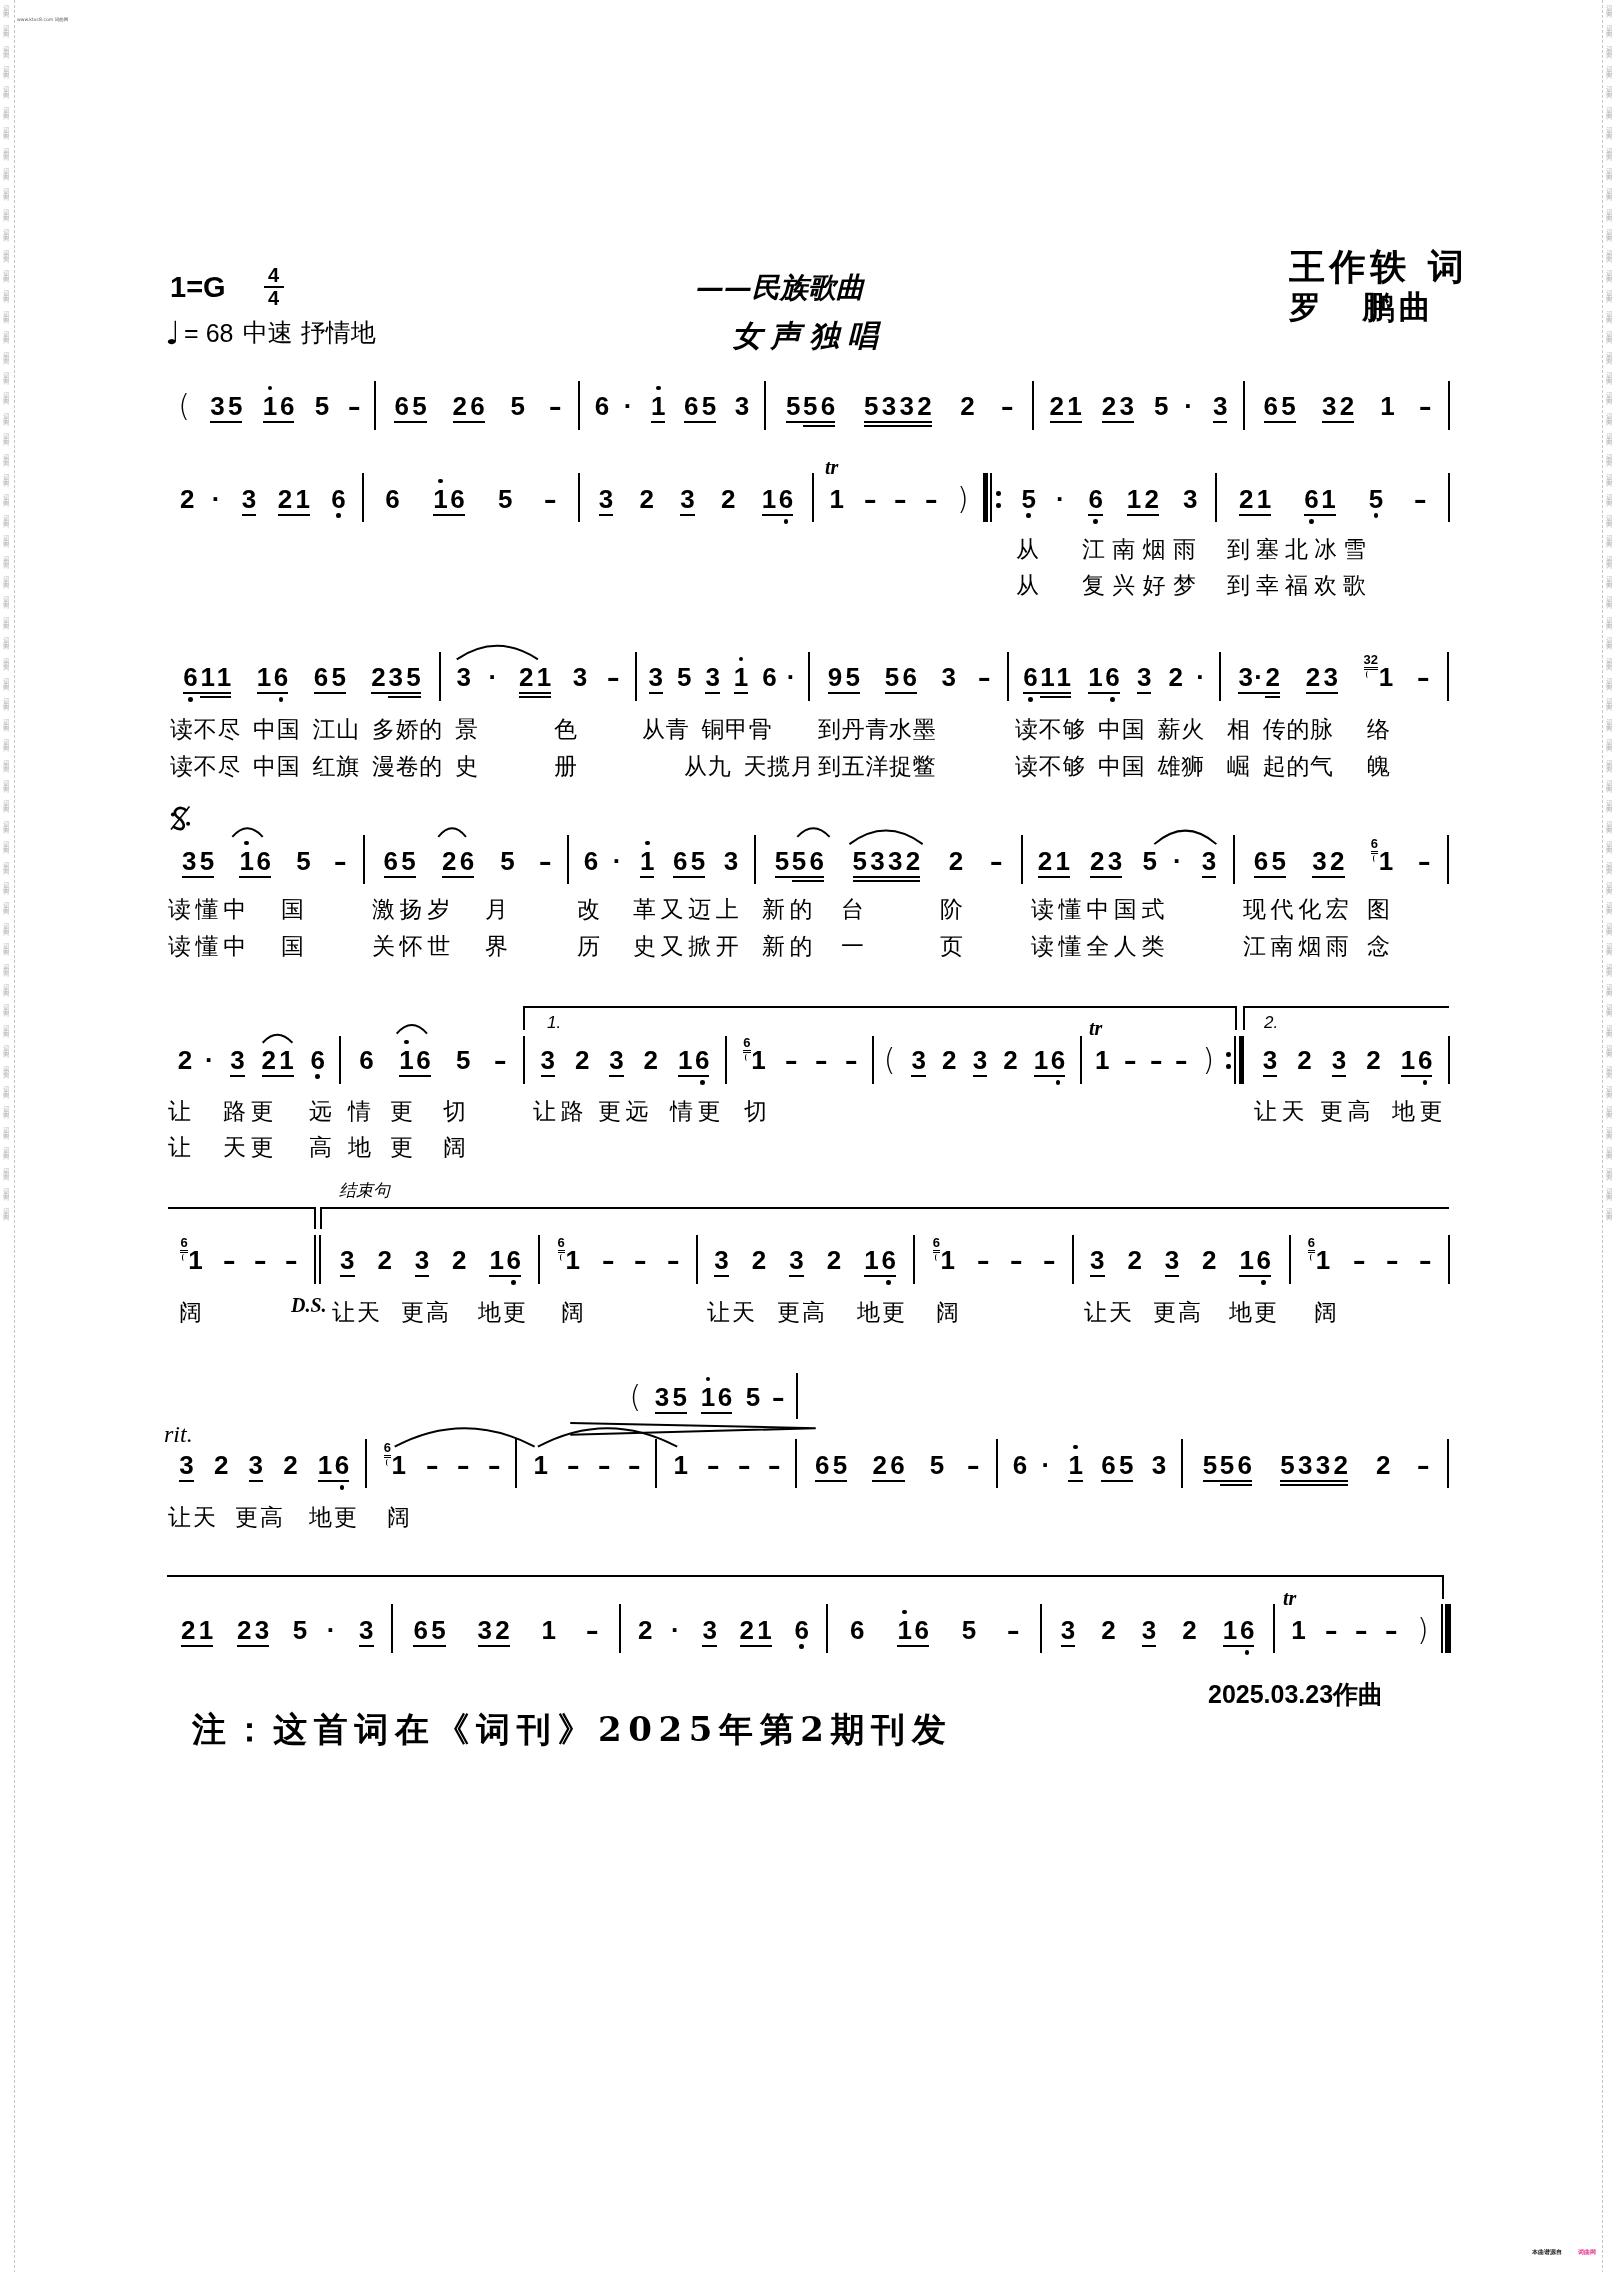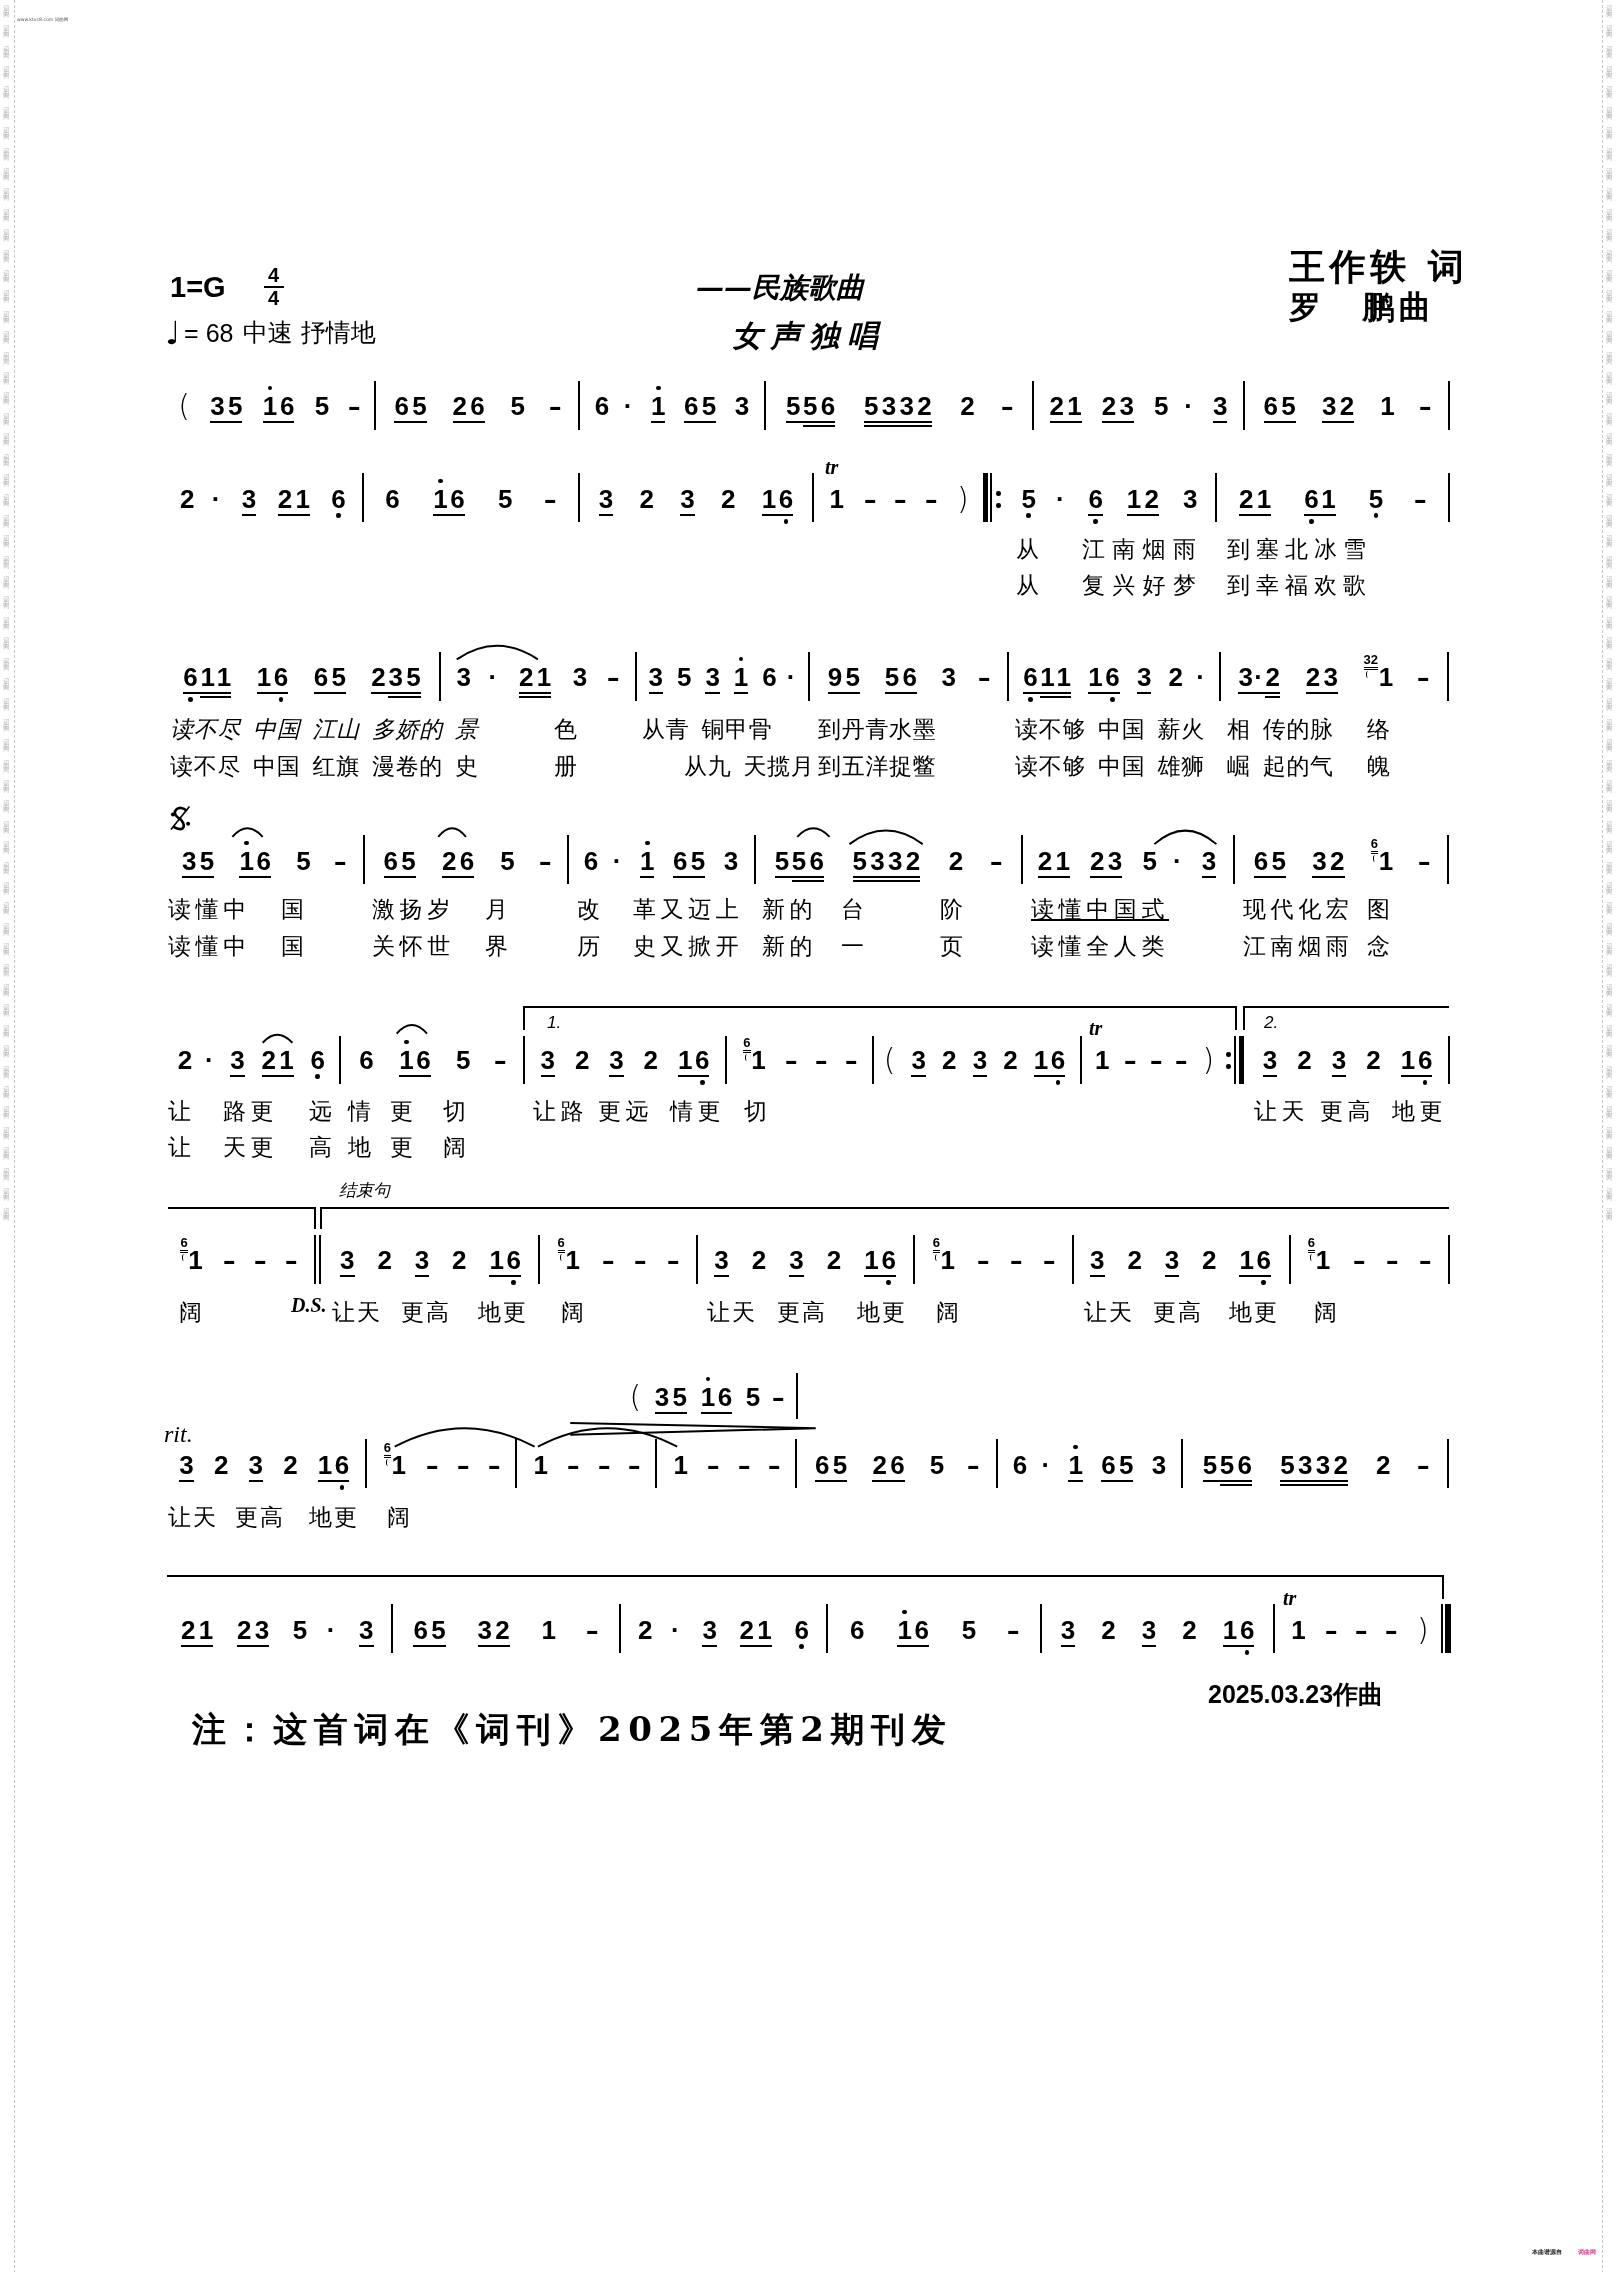--- a/index.html
+++ b/index.html
@@ -333,21 +333,21 @@
         <b class="n">1</b>
       </span>
     <b class="d">-</b>
   </div>
   <div class="bar" style="left:439px;top:652px;height:49px;"></div>
   <div class="bar" style="left:635px;top:652px;height:49px;"></div>
   <div class="bar" style="left:808px;top:652px;height:49px;"></div>
   <div class="bar" style="left:1007px;top:652px;height:49px;"></div>
   <div class="bar" style="left:1219px;top:652px;height:49px;"></div>
   <div class="bar" style="left:1447px;top:652px;height:49px;"></div>
-  <span class="ly ly3" style="left:170px;top:717px;font-style:italic;">读不尽 中国 江山 多娇的 景</span>
+  <span class="ly ly3" style="left:170px;top:717px;">读不尽 中国 江山 多娇的 景</span>
   <span class="ly ly3" style="left:554px;top:717px;">色</span>
   <span class="ly ly3" style="left:642px;top:717px;">从青 铜甲骨</span>
   <span class="ly ly3" style="left:818px;top:717px;">到丹青水墨</span>
   <span class="ly ly3" style="left:1015px;top:717px;">读不够 中国 薪火</span>
   <span class="ly ly3" style="left:1227px;top:717px;">相 传的脉</span>
   <span class="ly ly3" style="left:1367px;top:717px;">络</span>
   <span class="ly ly3" style="left:170px;top:754px;">读不尽 中国 红旗 漫卷的 史</span>
   <span class="ly ly3" style="left:554px;top:754px;">册</span>
   <span class="ly ly3" style="left:642px;top:754px;margin-left:42px;">从九 天揽月</span>
   <span class="ly ly3" style="left:818px;top:754px;">到五洋捉鳖</span>
@@ -436,21 +436,21 @@
   <div class="bar" style="left:1447px;top:835px;height:49px;"></div>
   <span class="ly ly4" style="left:168px;top:897px;">读懂中</span>
   <span class="ly ly4" style="left:281px;top:897px;">国</span>
   <span class="ly ly4" style="left:372px;top:897px;">激扬岁</span>
   <span class="ly ly4" style="left:485px;top:897px;">月</span>
   <span class="ly ly4" style="left:577px;top:897px;">改</span>
   <span class="ly ly4" style="left:633px;top:897px;">革又迈上</span>
   <span class="ly ly4" style="left:762px;top:897px;">新的</span>
   <span class="ly ly4" style="left:841px;top:897px;">台</span>
   <span class="ly ly4" style="left:940px;top:897px;">阶</span>
-  <span class="ly ly4" style="left:1031px;top:897px;text-decoration:underline;">读懂中国式</span>
+  <span class="ly ly4" style="left:1031px;top:897px;">读懂中国式</span>
   <span class="ly ly4" style="left:1243px;top:897px;">现代化宏</span>
   <span class="ly ly4" style="left:1367px;top:897px;">图</span>
   <span class="ly ly4" style="left:168px;top:934px;">读懂中</span>
   <span class="ly ly4" style="left:281px;top:934px;">国</span>
   <span class="ly ly4" style="left:372px;top:934px;">关怀世</span>
   <span class="ly ly4" style="left:485px;top:934px;">界</span>
   <span class="ly ly4" style="left:577px;top:934px;">历</span>
   <span class="ly ly4" style="left:633px;top:934px;text-align:right;">史又掀开</span>
   <span class="ly ly4" style="left:762px;top:934px;">新的</span>
   <span class="ly ly4" style="left:841px;top:934px;">一</span>

